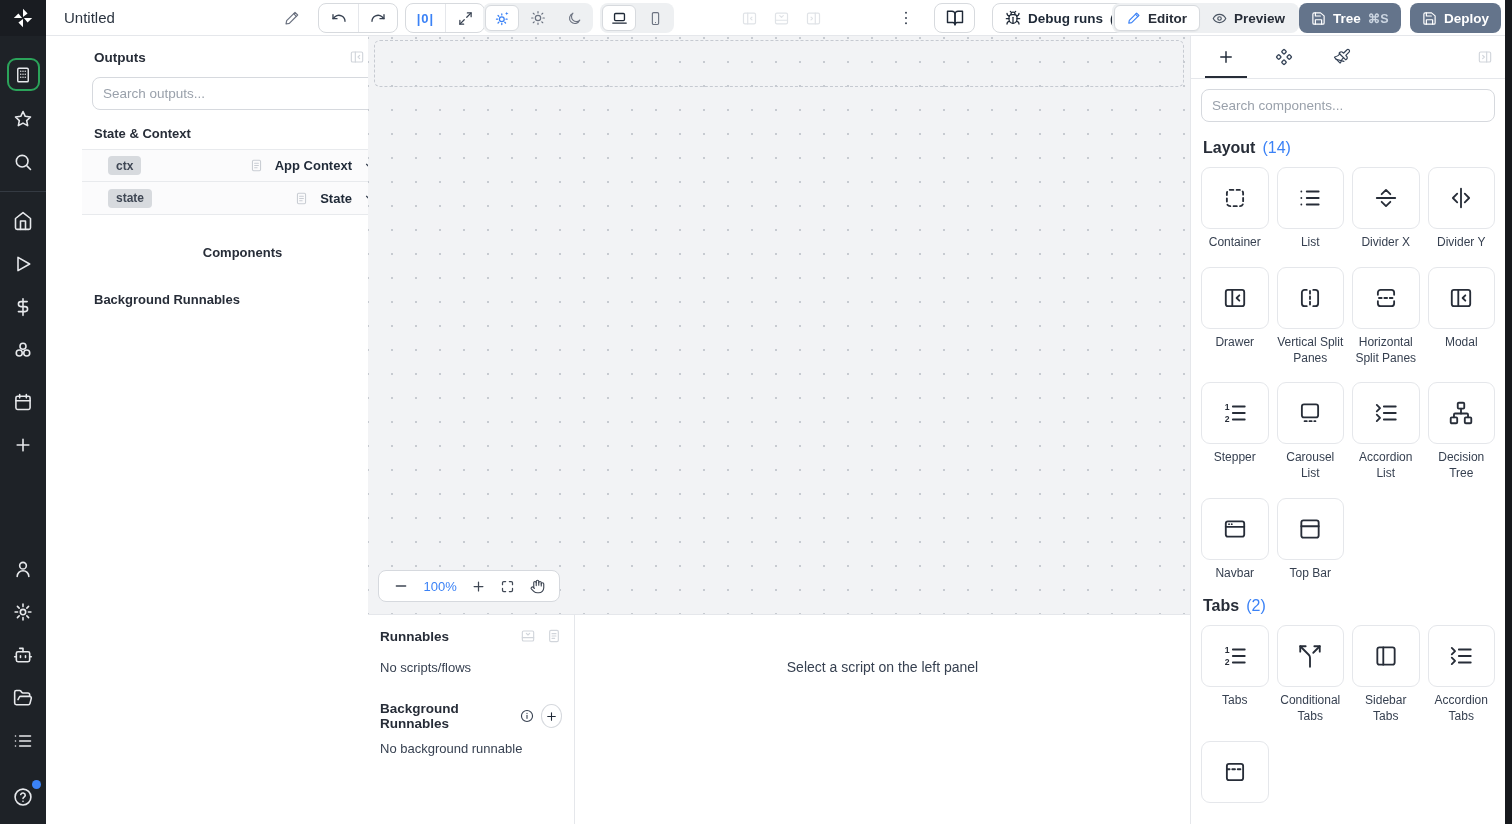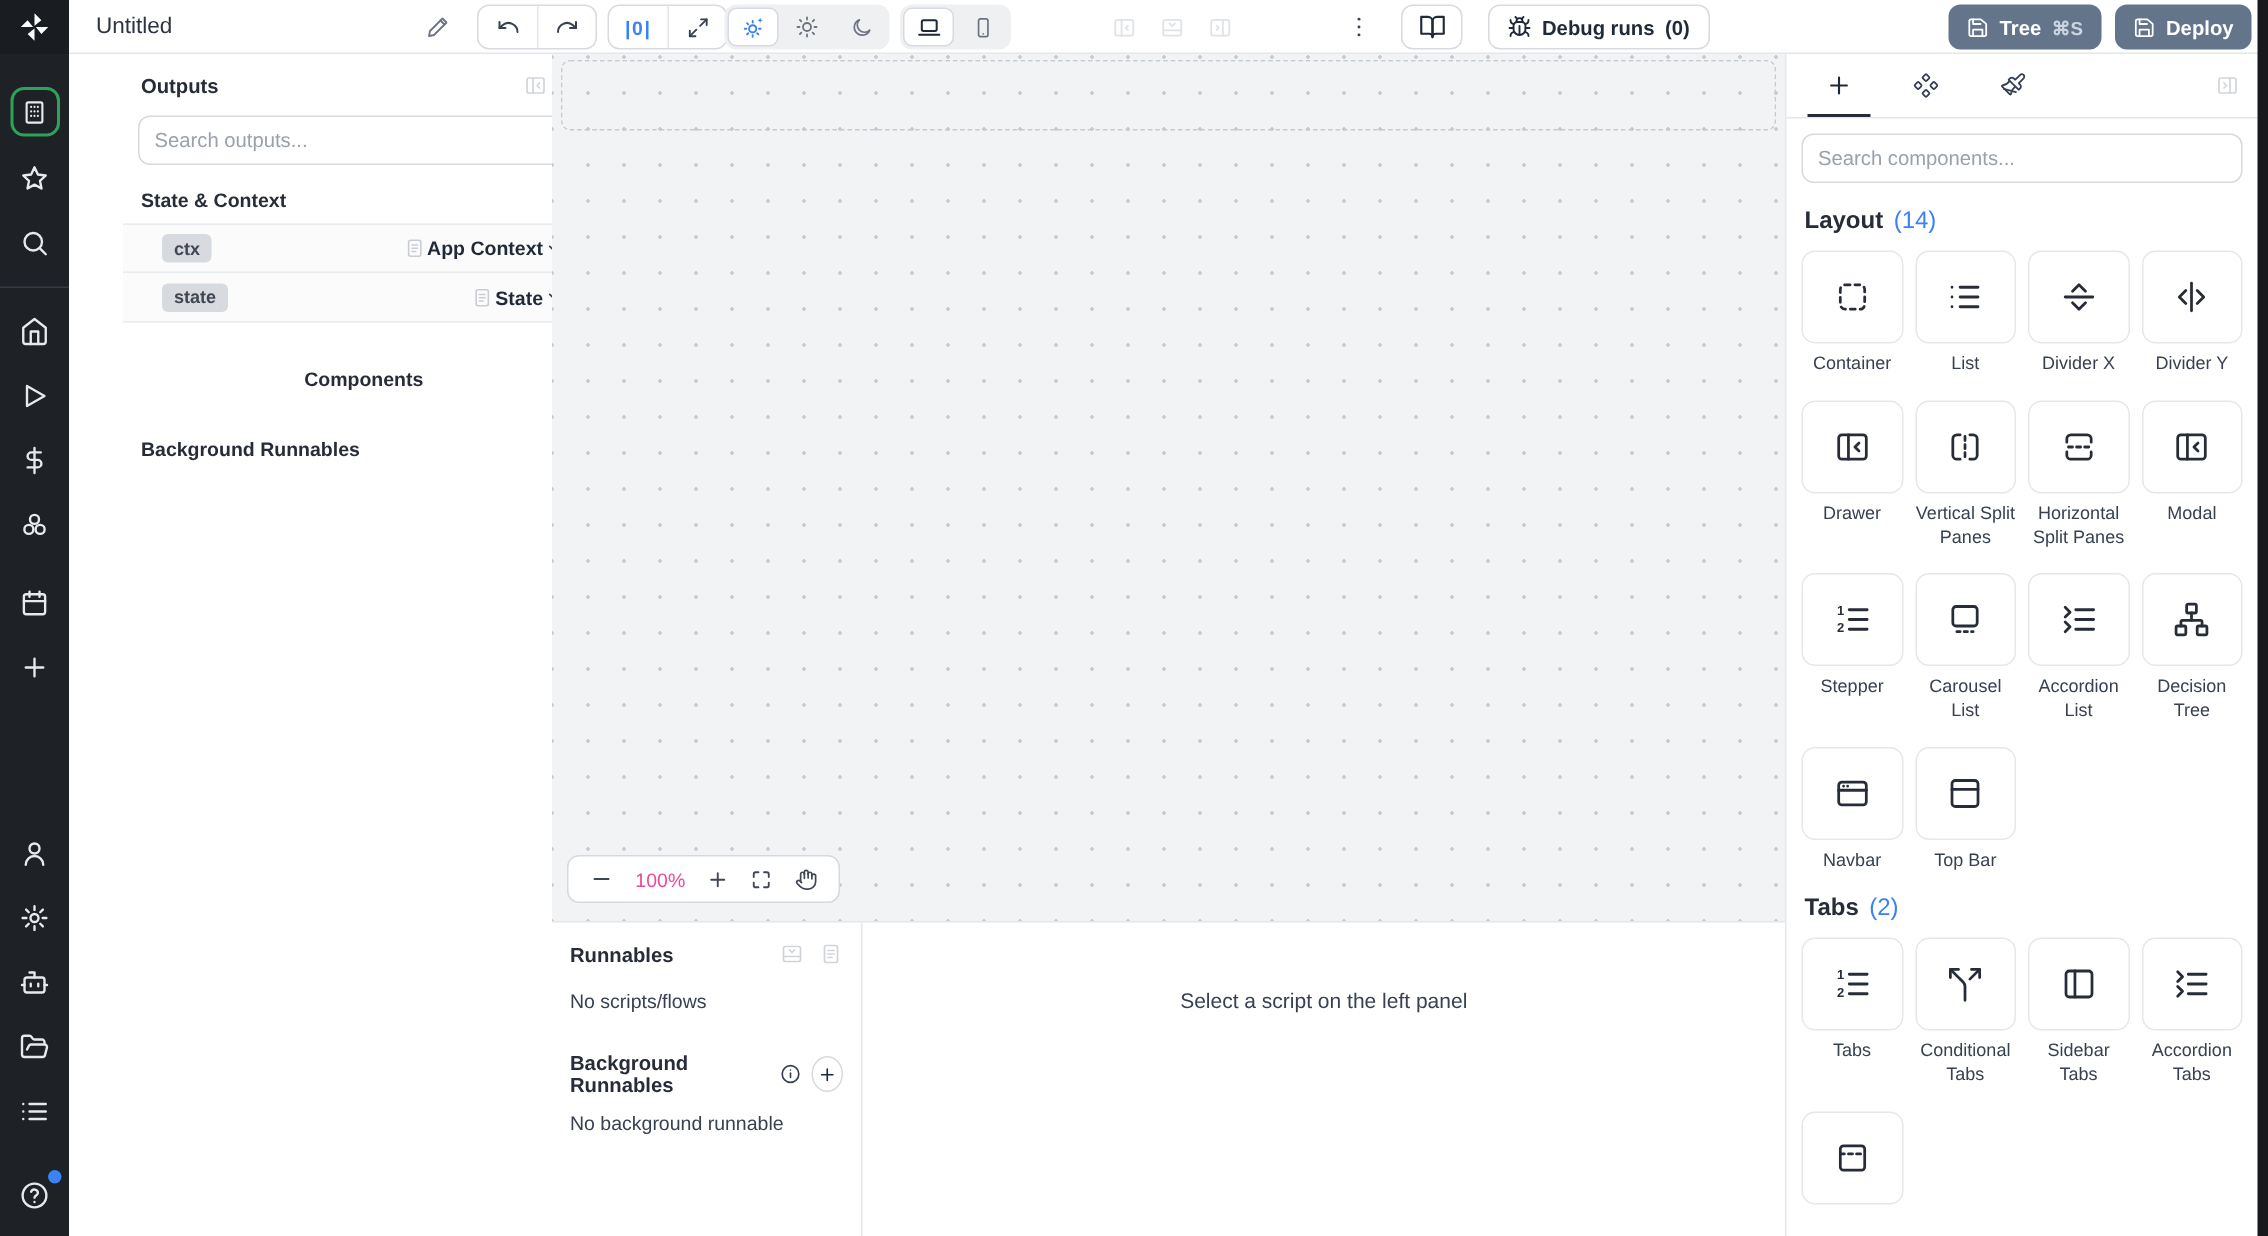--- a/index.html
+++ b/index.html
@@ -46,30 +46,30 @@
   .outputs-header { display:flex; align-items:center; padding:13px 12px 4px; }
   .panel-title { font-size:13.5px; font-weight:700; color:#272d38; }
   .header-icons { margin-left:auto; display:flex; gap:10px; color:#d1d5db; }
   .search-box { margin:8px 10px 4px; height:33px; border:1px solid #d6d9de; border-radius:8px; display:flex; align-items:center; padding:0 10px; background:#fff; }
   .search-box input { border:none; outline:none; width:100%; font-size:13.5px; font-family:inherit; color:#272d38; background:transparent; }
   .search-box input::placeholder { color:#9aa1ab; }
   .sub-header { padding:12px 12px 8px; font-size:13px; font-weight:700; color:#272d38; }
   .output-row { height:33px; display:flex; align-items:center; padding:0 26px; background:#fbfbfc; border-top:1px solid #e8eaed; border-bottom:1px solid #e8eaed; cursor:pointer; }
   .output-row + .output-row { border-top:none; }
   .output-badge { background:#d7dade; color:#3f4754; font-size:12px; font-weight:600; padding:2.5px 8px; border-radius:4px; }
-  .row-right { margin-left:auto; display:flex; align-items:center; gap:1px; }
+  .row-right { margin-left:auto; display:flex; align-items:center; gap:11px; }
   .row-type { font-size:13px; font-weight:700; color:#1f2937; }
   .row-doc { color:#c9cdd3; }
   .row-chevron { color:#374151; }
 
   
   .canvas { position:absolute; left:368px; top:36px; width:822px; height:578px; background:#f2f3f5; background-image:radial-gradient(#c7cbd1 1px, transparent 1.4px); background-size:24px 24px; background-position:12px 14px; }
   .dropzone { position:absolute; left:6px; top:4px; right:6px; height:47px; border:1.5px dashed #c6cad1; border-radius:6px; }
   .zoom-toolbar { position:absolute; left:10px; bottom:12px; width:182px; height:32px; background:#fff; border:1px solid #d6d9de; border-radius:8px; display:flex; align-items:center; justify-content:space-evenly; color:#3f4754; }
-  .zoom-level { font-size:13px; color:#ec4899; }
+  .zoom-level { font-size:13px; color:#3b82f6; }
 
   
   .bottom-panel { position:absolute; left:368px; top:614px; width:822px; height:210px; background:#fff; border-top:1px solid #e5e7eb; display:flex; }
   .runnables-list { width:207px; border-right:1px solid #e5e7eb; padding:13px 12px; }
   .runnables-header { display:flex; align-items:center; }
   .runn-title { font-size:13.5px; font-weight:700; color:#272d38; }
   .empty-text { font-size:13px; color:#374151; margin-top:16px; }
   .bg-runn-header { display:flex; align-items:center; gap:7px; margin-top:26px; }
   .bg-runn-title { font-size:13.5px; font-weight:700; color:#272d38; }
   .info-ic { color:#374151; }
@@ -237,20 +237,40 @@
           <path d="M3 21c0-2.1 1.7-3.9 3.8-4"></path>
           <path d="M21 5c0 2.1-1.6 3.8-3.5 4"></path>
           <path d="M22 13h-4"></path>
           <path d="M17.2 17c2.1.1 3.8 1.9 3.8 4"></path>
         </svg>
       </span>
     <span>Debug runs</span>
     <span style="font-weight:600;">(0)</span>
   </div>
 
+  <div class="tb-abs seg-group" style="left:1112px;">
+    <span class="seg-btn active">
+        <span style="color:#3b82f6;" id="ic-pencil2">
+          <svg width="14" height="14" viewBox="0 0 24 24" fill="none" stroke="currentColor" stroke-width="2" stroke-linecap="round" stroke-linejoin="round">
+            <path d="m16.5 3.5 4 4L8 20l-5 1 1-5z"></path>
+            <path d="m14.5 5.5 4 4"></path>
+          </svg>
+        </span>
+        <span>Editor</span>
+      </span>
+    <span class="seg-btn">
+        <span style="color:#4b5563;" id="ic-eye">
+          <svg width="15" height="15" viewBox="0 0 24 24" fill="none" stroke="currentColor" stroke-width="1.9" stroke-linecap="round" stroke-linejoin="round">
+            <path d="M2 12s3.5-6.5 10-6.5S22 12 22 12s-3.5 6.5-10 6.5S2 12 2 12z"></path>
+            <circle cx="12" cy="12" r="2.8"></circle>
+          </svg>
+        </span>
+        <span>Preview</span>
+      </span>
+  </div>
 
   <button class="slate-btn tb-abs" style="left:1299px;">
     <span id="ic-save1">
         <svg width="15" height="15" viewBox="0 0 24 24" fill="none" stroke="currentColor" stroke-width="1.9" stroke-linecap="round" stroke-linejoin="round">
           <path d="M15.2 3H5a2 2 0 0 0-2 2v14a2 2 0 0 0 2 2h14a2 2 0 0 0 2-2V7.8z"></path>
           <path d="M17 21v-7H7v7"></path>
           <path d="M7 3v5h8"></path>
         </svg>
       </span>
     <span>Tree</span>

